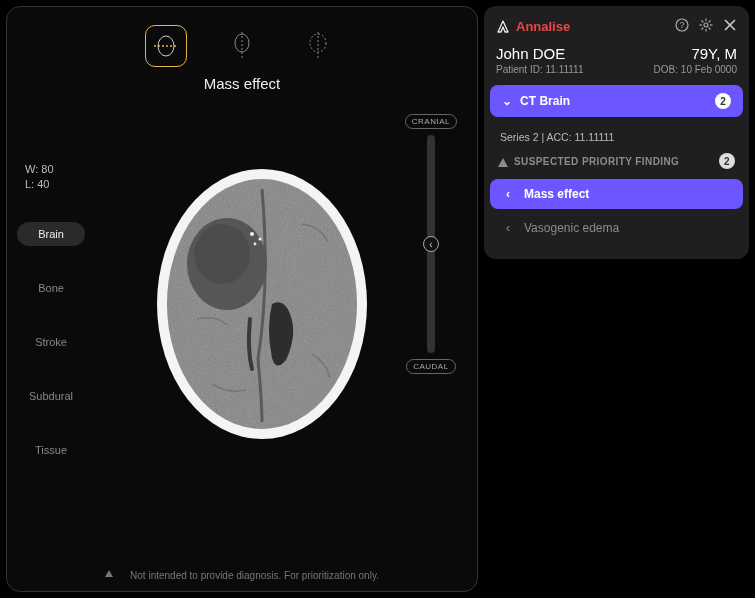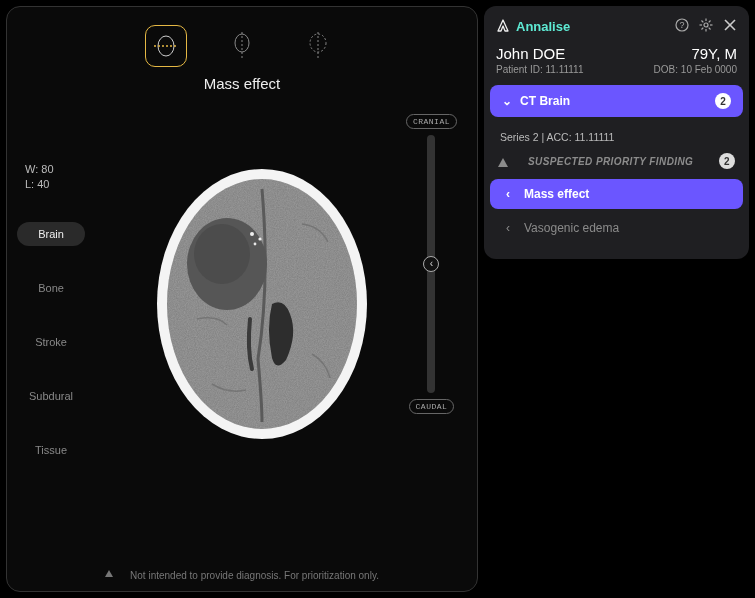--- a/index.html
+++ b/index.html
@@ -68,22 +68,21 @@
   }
   .scan-wrap {
     margin-top: 50px;
     margin-left: 40px;
   }
   svg.brain { display: block; }
   .slider-col {
     position: absolute;
     right: 10px; top: 10px;
     display: flex; flex-direction: column; align-items: center;
-    height: 300px;
-    font-family: Liberation Mono, monospace;
+    height: 260px;
   }
   .end-pill {
     border: 1px solid #666;
     border-radius: 10px;
     font-size: 8px;
     color: #aaa;
     padding: 2px 6px;
     letter-spacing: 0.5px;
   }
   .slider-track {
@@ -122,21 +121,21 @@
     border-radius: 12px;
     margin: 6px 6px 0 0;
     padding: 10px 0 12px 0;
     align-self: flex-start;
     font-size: 12px;
   }
   .sb-header {
     display:flex; align-items:center; justify-content:space-between;
     padding: 2px 12px 10px 12px;
   }
-  .brand { display:flex; align-items:flex-start; gap:6px; color:#5eead4; font-weight:600; font-size:13px; }
+  .brand { display:flex; align-items:center; gap:6px; color:#ef4444; font-weight:600; font-size:13px; }
   .hicons { display:flex; gap:10px; color:#aaa; }
   .hicons span { cursor:pointer; font-size:14px; }
   .patient {
     padding: 0 12px 10px 12px;
   }
   .pt-row1 { display:flex; justify-content:space-between; color:#fff; font-weight:400; font-size:15px; }
   .pt-row2 { display:flex; justify-content:space-between; color:#999; font-size:10px; margin-top:2px;}
   .section-bar {
     background: #6b56ff;
     color: #fff;
@@ -153,21 +152,21 @@
     width:16px;height:16px;font-size:10px;font-weight:700;
     display:flex;align-items:center;justify-content:center;
   }
   .count-badge.grey{background:#ddd;color:#333;}
   .series { color:#bbb; font-size:10.5px; padding: 14px 14px 10px 16px; }
   .prio-row {
     display:flex; align-items:center; justify-content:space-between;
     color:#8c8c8c; font-size:10px; font-weight:700; letter-spacing:0.4px;
     padding: 0 14px 6px 14px;
   }
-  .prio-row .left{display:flex;align-items:flex-end;gap:20px;font-style:italic;}
+  .prio-row .left{display:flex;align-items:flex-end;gap:6px;}
   .finding {
     display:flex; align-items:center; gap:10px;
     padding: 8px 12px;
     margin: 4px 6px;
     border-radius: 8px;
     color:#fff;
     cursor:pointer;
   }
   .finding.active { background:#6b56ff; font-weight:600; }
   .finding.inactive { color:#8a8a8a; background:transparent; font-weight:400;}

